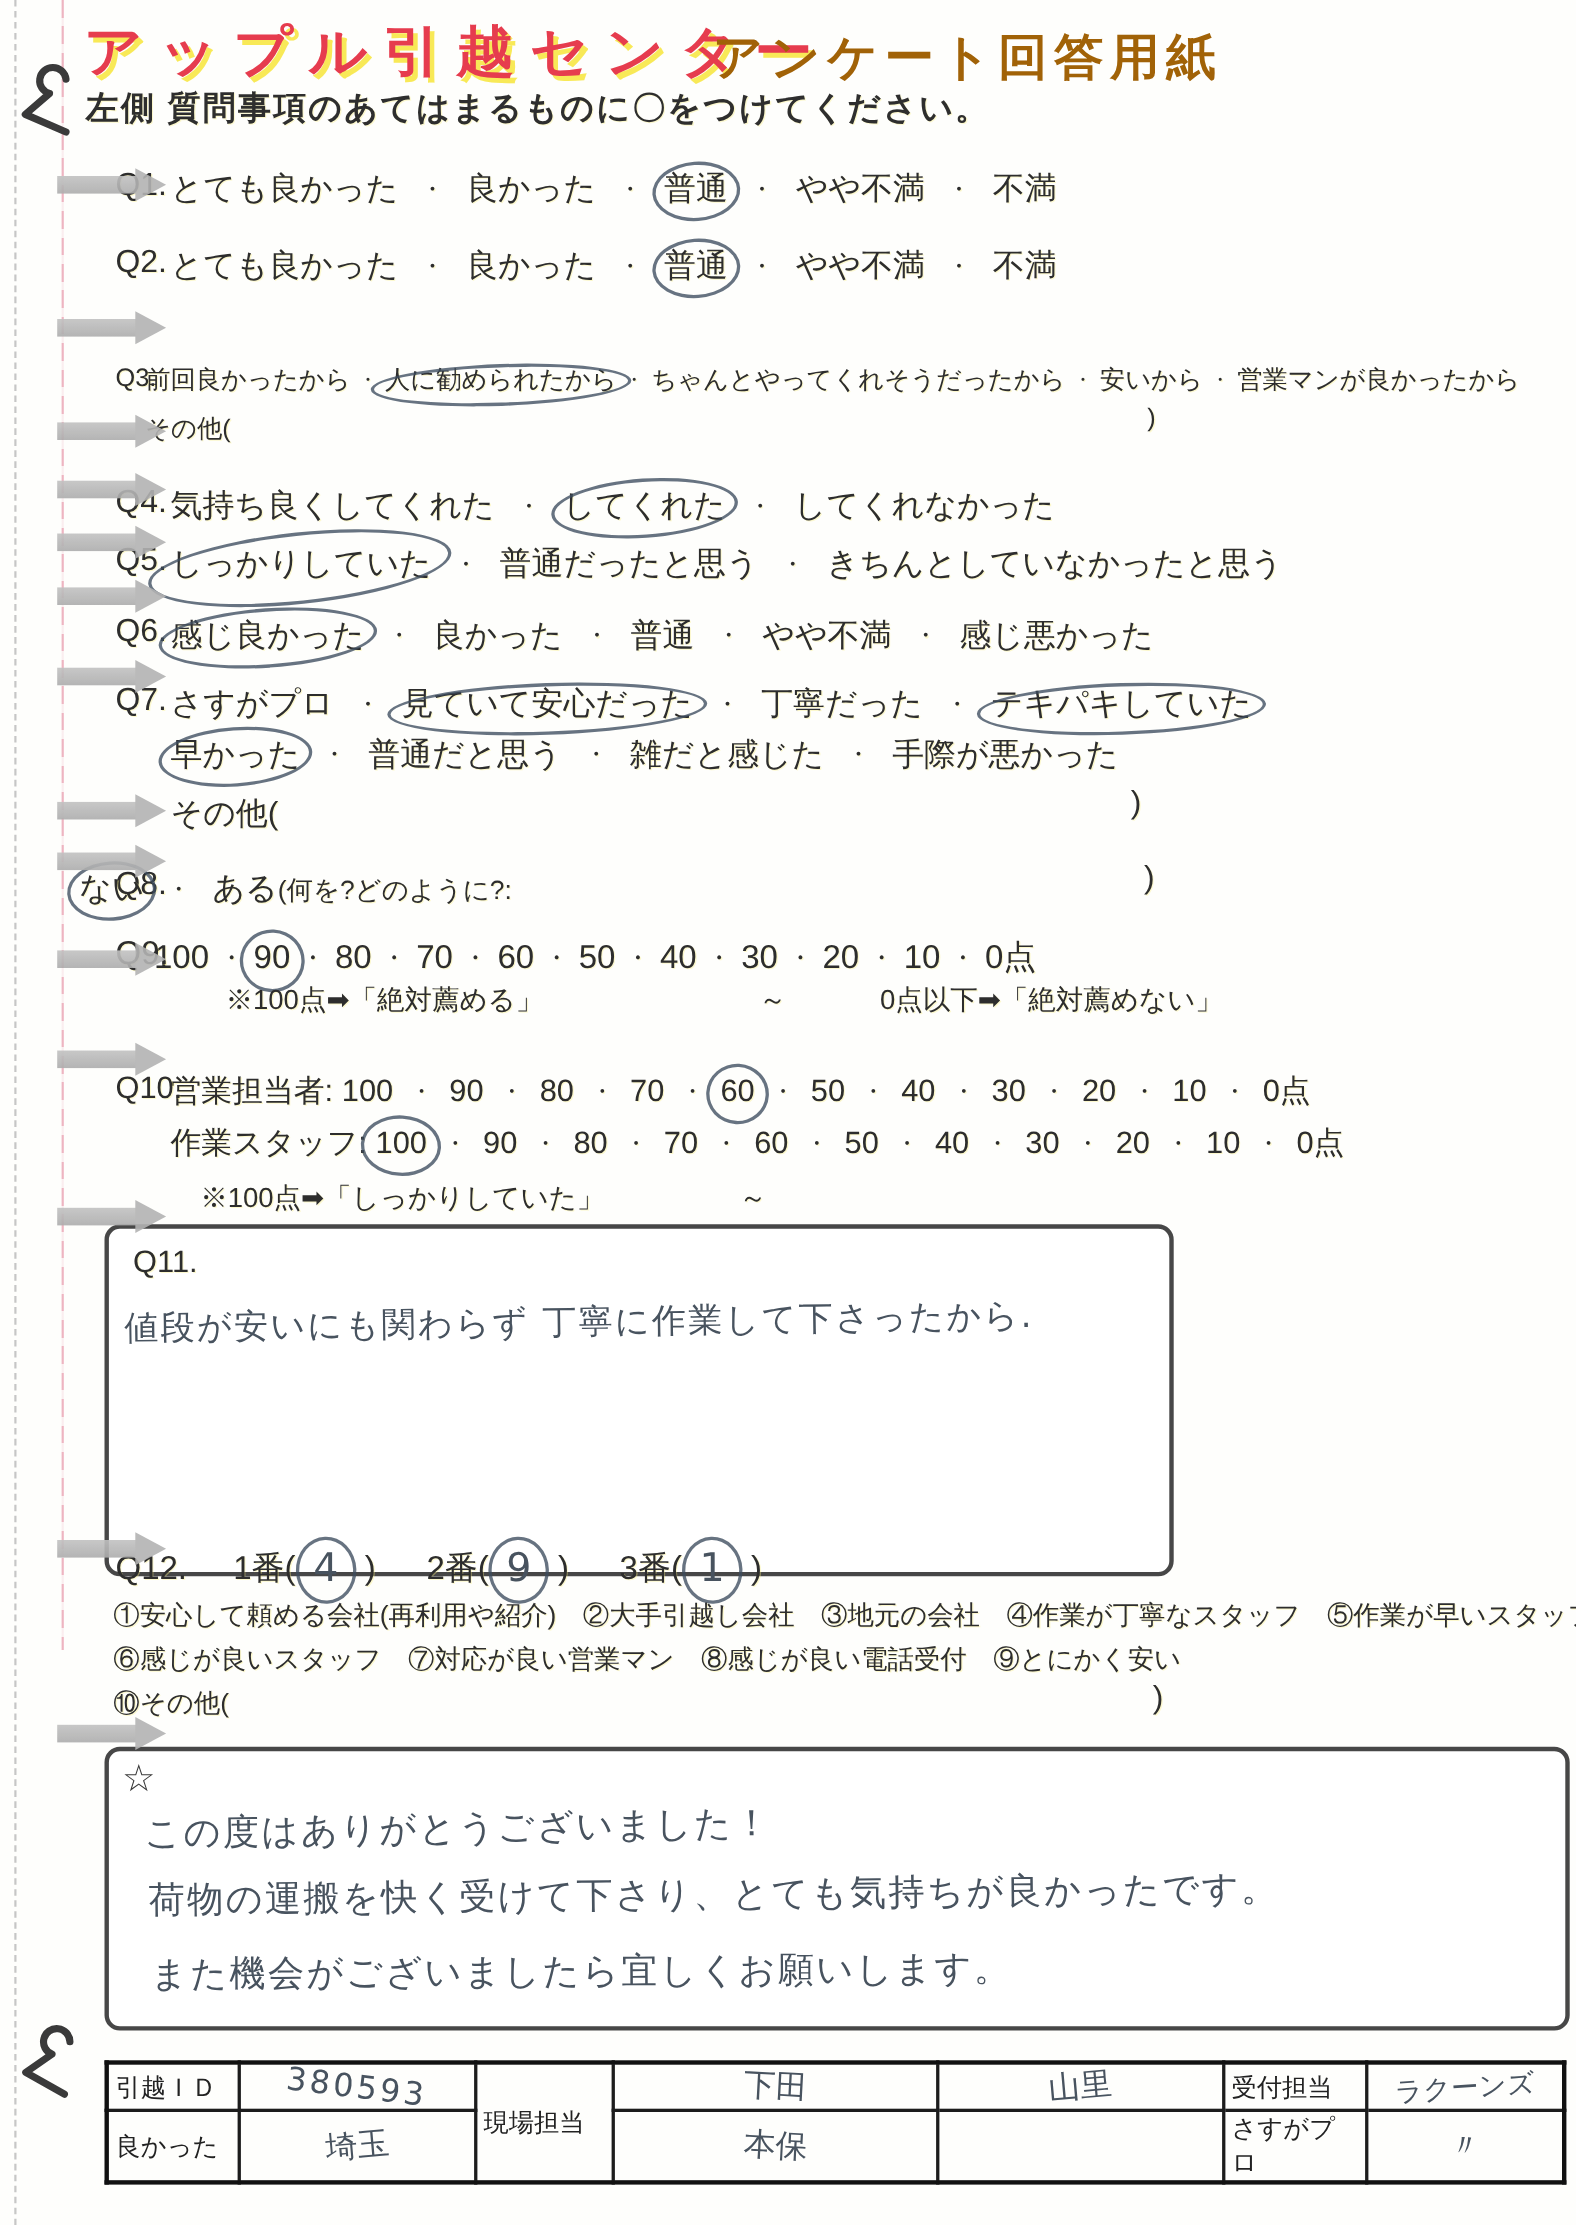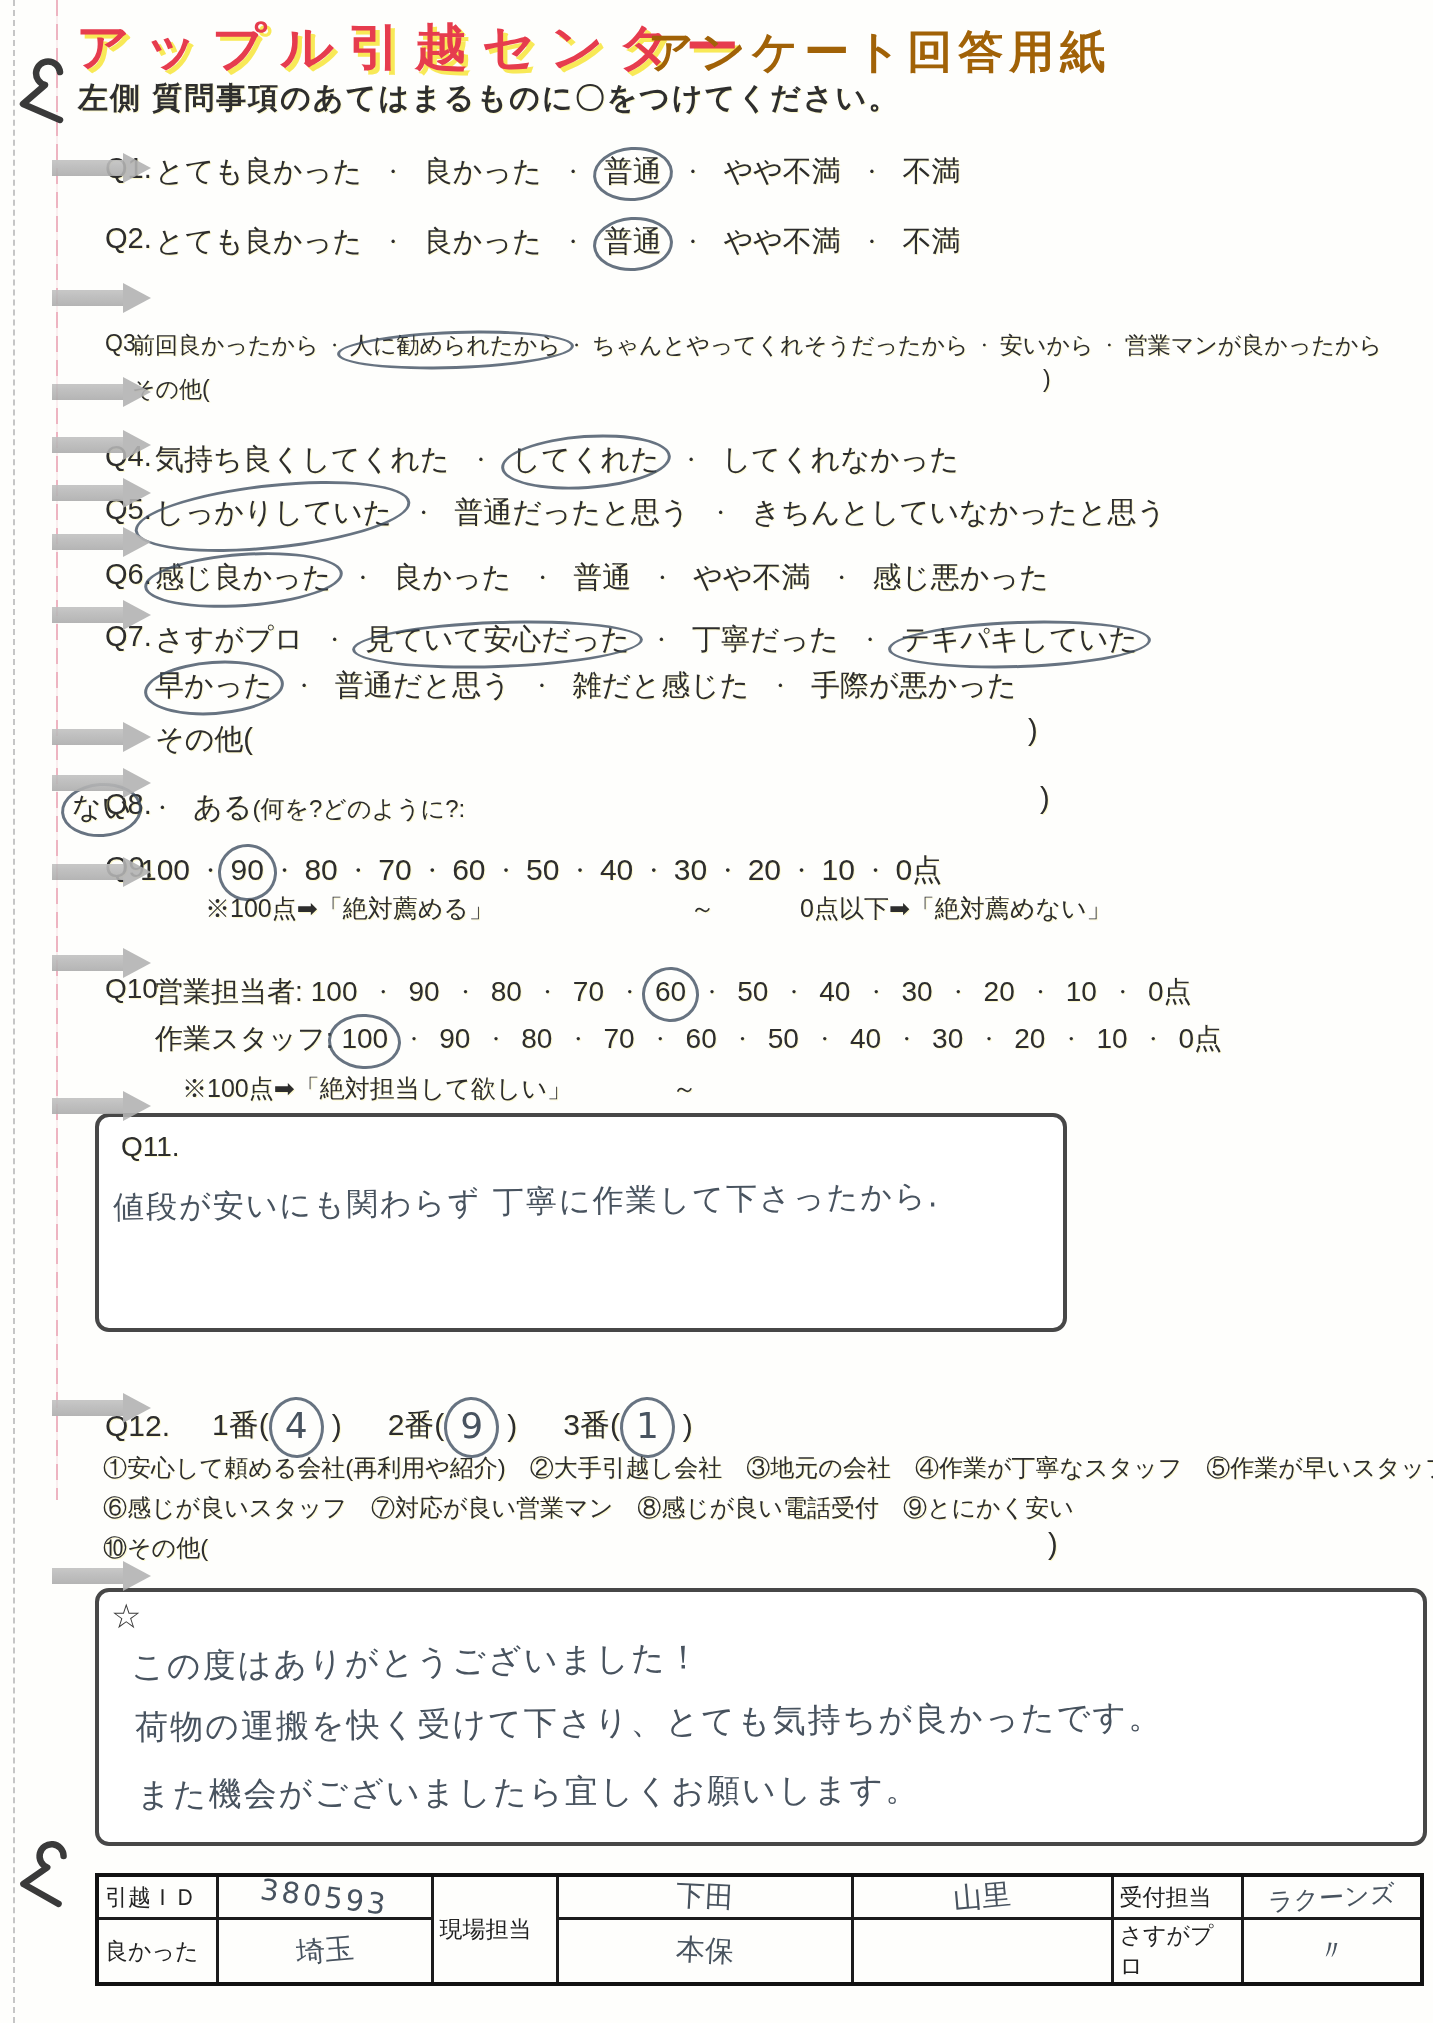--- a/index.html
+++ b/index.html
@@ -31,21 +31,21 @@
   .ring-big{inset:-9px -19px -16px -21px;transform:rotate(-6deg);}
   .ring-num{inset:-9px -13px -14px -13px;transform:rotate(3deg);}
   .ring-digit{inset:-8px -16px -12px -16px;transform:rotate(-2deg);}
   
   .extra{position:absolute;white-space:nowrap;}
   .sz-xs{font-size:25px;} .sz-opt{font-size:24px;}
   
   .hw{font-family:"DejaVu Sans",sans-serif;color:#48535f;}
   
   .box{position:absolute;background:#fff;border:4px solid #474747;border-radius:14px;box-sizing:border-box;}
-  .q11box{left:95px;top:1113px;width:972px;height:219px;}
+  .q11box{left:95px;top:1113px;width:972px;height:320px;}
   .q11lab{position:absolute;left:22px;top:14px;font-size:28px;}
   .q11text{position:absolute;left:14px;top:64px;font-size:31px;letter-spacing:2px;transform:rotate(-.8deg);white-space:nowrap;}
   .commentbox{left:95px;top:1588px;width:1332px;height:258px;}
   .star{position:absolute;left:12px;top:4px;font-size:34px;color:#3a3a3a;}
   .cline{position:absolute;white-space:nowrap;font-size:33px;letter-spacing:2px;}
   .c1{left:32px;top:48px;transform:rotate(-1deg);}
   .c2{left:36px;top:108px;transform:rotate(-.6deg);}
   .c3{left:38px;top:178px;transform:rotate(-.4deg);}
   
   .q12row{position:absolute;left:105px;top:1405px;font-size:30px;white-space:nowrap;display:flex;align-items:center;}
@@ -157,21 +157,21 @@
     <div class="row sz-lg" style="top: 788px; padding-left: 72px;"><span class="lab pr">Q8.</span><span class="circ"><span class="pr">ない</span><span class="ring ring-def"></span></span><span class="sep pr">・</span><span class="pr">ある</span><span class="pr in">(何を?どのように?:</span></div>
     <div class="row sz-num" style="top: 850px; padding-left: 140px;"><span class="lab pr">Q9.</span><span class="pr">100</span><span class="sep pr">・</span><span class="circ"><span class="pr">90</span><span class="ring ring-num"></span></span><span class="sep pr">・</span><span class="pr">80</span><span class="sep pr">・</span><span class="pr">70</span><span class="sep pr">・</span><span class="pr">60</span><span class="sep pr">・</span><span class="pr">50</span><span class="sep pr">・</span><span class="pr">40</span><span class="sep pr">・</span><span class="pr">30</span><span class="sep pr">・</span><span class="pr">20</span><span class="sep pr">・</span><span class="pr">10</span><span class="sep pr">・</span><span class="pr">0点</span></div>
     <div class="row sz-md" style="top: 973px; padding-left: 155px;"><span class="lab pr">Q10.</span><span class="pr cat">営業担当者:</span><span class="pr">100</span><span class="sep pr">・</span><span class="pr">90</span><span class="sep pr">・</span><span class="pr">80</span><span class="sep pr">・</span><span class="pr">70</span><span class="sep pr">・</span><span class="circ"><span class="pr">60</span><span class="ring ring-num"></span></span><span class="sep pr">・</span><span class="pr">50</span><span class="sep pr">・</span><span class="pr">40</span><span class="sep pr">・</span><span class="pr">30</span><span class="sep pr">・</span><span class="pr">20</span><span class="sep pr">・</span><span class="pr">10</span><span class="sep pr">・</span><span class="pr">0点</span></div>
     <div class="row sz-md" style="top: 1020px; padding-left: 155px;"><span class="pr cat">作業スタッフ:</span><span class="circ"><span class="pr">100</span><span class="ring ring-num"></span></span><span class="sep pr">・</span><span class="pr">90</span><span class="sep pr">・</span><span class="pr">80</span><span class="sep pr">・</span><span class="pr">70</span><span class="sep pr">・</span><span class="pr">60</span><span class="sep pr">・</span><span class="pr">50</span><span class="sep pr">・</span><span class="pr">40</span><span class="sep pr">・</span><span class="pr">30</span><span class="sep pr">・</span><span class="pr">20</span><span class="sep pr">・</span><span class="pr">10</span><span class="sep pr">・</span><span class="pr">0点</span></div>
     <div class="extra pr sz-sm" style="left: 1043px; top: 366px;">)</div>
     <div class="extra pr sz-lg" style="left: 1028px; top: 714px;">)</div>
     <div class="extra pr sz-lg" style="left: 1040px; top: 782px;">)</div>
     <div class="extra pr sz-xs" style="left: 205px; top: 892px;">※100点➡「絶対薦める」</div>
     <div class="extra pr sz-xs" style="left: 690px; top: 892px;">～</div>
     <div class="extra pr sz-xs" style="left: 800px; top: 892px;">0点以下➡「絶対薦めない」</div>
-    <div class="extra pr sz-xs" style="left: 182px; top: 1072px;">※100点➡「絶対担当して欲しい」</div>
+    <div class="extra pr sz-xs" style="left: 182px; top: 1072px;">※100点➡「しっかりしていた」</div>
     <div class="extra pr sz-xs" style="left: 672px; top: 1072px;">～</div>
     <div class="extra pr sz-opt" style="left: 103px; top: 1452px;">①安心して頼める会社(再利用や紹介)　②大手引越し会社　③地元の会社　④作業が丁寧なスタッフ　⑤作業が早いスタッフ</div>
     <div class="extra pr sz-opt" style="left: 103px; top: 1492px;">⑥感じが良いスタッフ　⑦対応が良い営業マン　⑧感じが良い電話受付　⑨とにかく安い</div>
     <div class="extra pr sz-opt" style="left: 103px; top: 1532px;">⑩その他(</div>
     <div class="extra pr sz-lg" style="left: 1048px; top: 1528px;">)</div>
     <div class="arrow" style="top: 160px;"></div>
     <div class="arrow" style="top: 290px;"></div>
     <div class="arrow" style="top: 384px;"></div>
     <div class="arrow" style="top: 437px;"></div>
     <div class="arrow" style="top: 485px;"></div>

